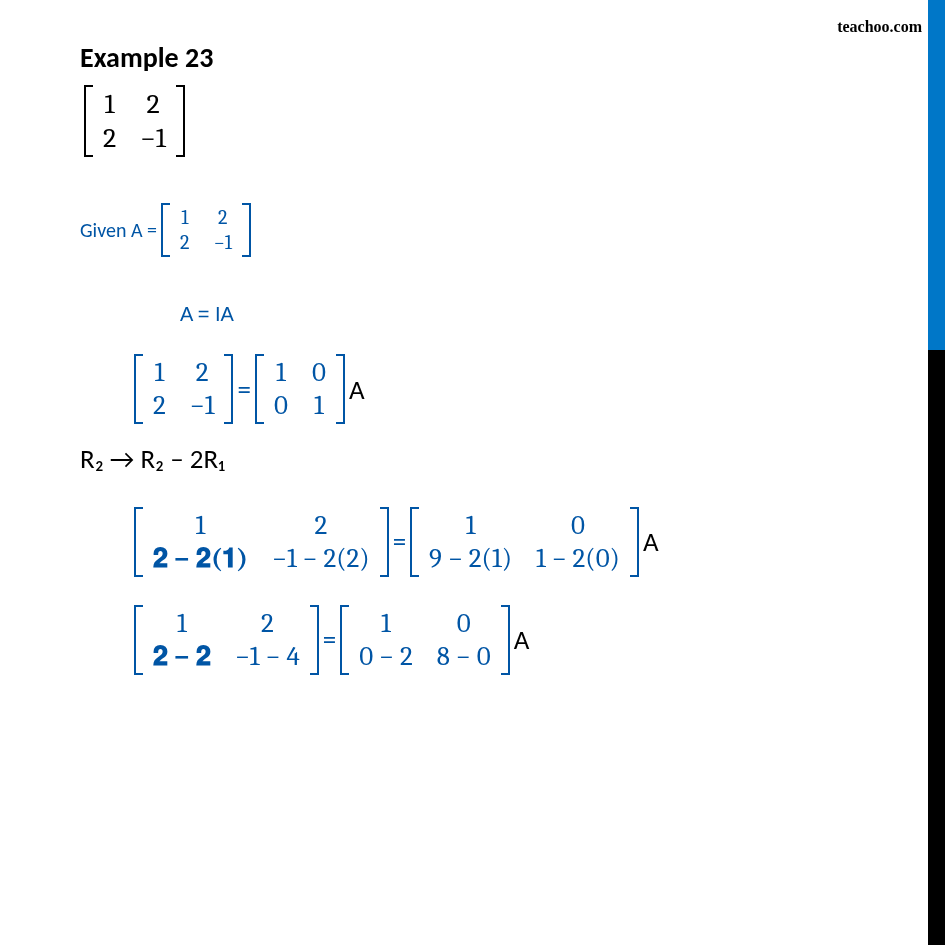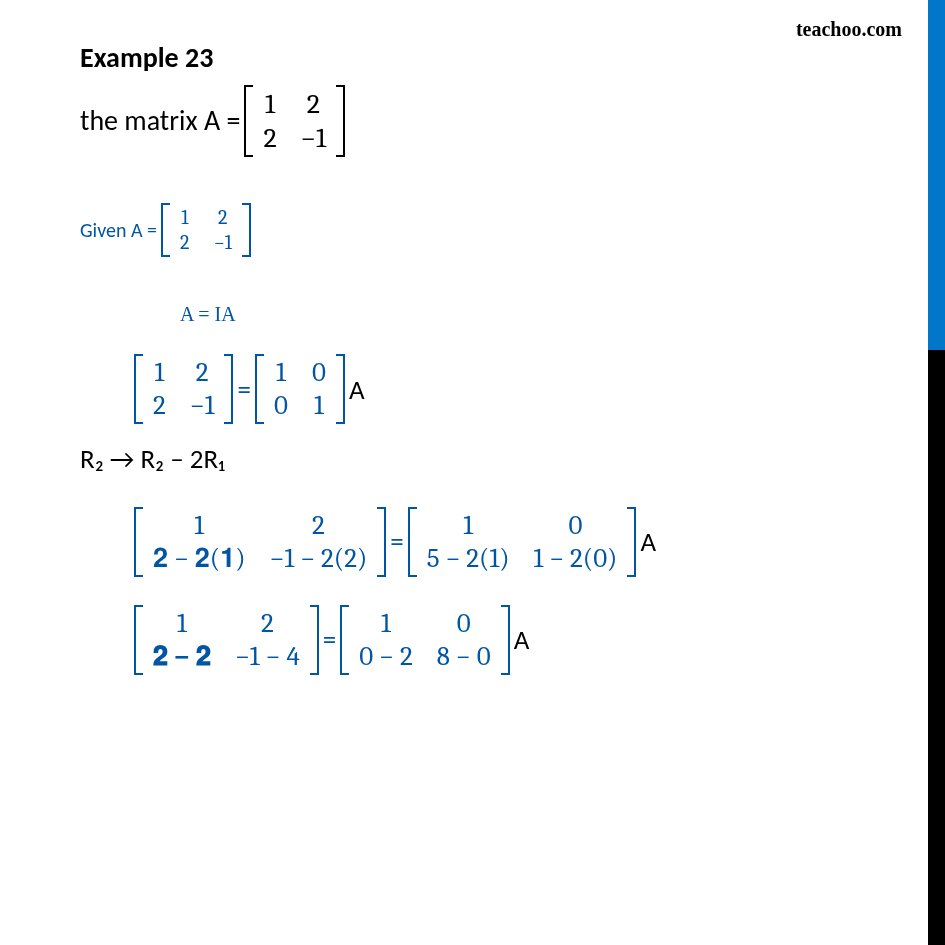--- a/index.html
+++ b/index.html
@@ -29,25 +29,25 @@
   .side-accent-bottom {
     position: absolute;
     right: 0;
     top: 350px;
     width: 17px;
     height: 595px;
     background: #000;
   }
   .watermark {
     position: absolute;
-    right: 43px;
+    right: 23px;
     top: 18px;
     font-family: "Comic Sans MS", cursive;
     font-weight: bold;
-    font-size: 20px;
+    font-size: 16px;
     color: #000;
   }
   .title {
     font-weight: bold;
     font-size: 28px;
     color: #000;
     margin-bottom: 10px;
   }
   .body {
     font-size: 28px;
@@ -113,21 +113,20 @@
 <div class="side-accent-top"></div>
 <div class="side-accent-bottom"></div>
 <div class="watermark">teachoo.com</div>
 
 <div class="page">
 
   <div class="title">Example 23</div>
 
 
   <div class="row body mb40">
-    <span>the matrix A = </span>
     <span class="matrix">
       <span class="br br-l"></span>
       <span class="mcol">
         <span class="mcell">1</span>
         <span class="mcell">2</span>
       </span>
       <span class="mcol">
         <span class="mcell">2</span>
         <span class="mcell">−1</span>
       </span>
@@ -145,21 +144,21 @@
       </span>
       <span class="mcol">
         <span class="mcell">2</span>
         <span class="mcell">−1</span>
       </span>
       <span class="br br-r"></span>
     </span>
   </div>
 
 
-  <div class="blueblock indent mb20" style="font-family:Liberation Serif, serif">A = IA</div>
+  <div class="blueblock indent mb20" style="font-family:Liberation Sans, sans-serif">A = IA</div>
 
   <div class="row blueblock indent2 mb10" style="font-size:27px">
     <span class="matrix">
       <span class="br br-l"></span>
       <span class="mcol">
         <span class="mcell">1</span>
         <span class="mcell">2</span>
       </span>
       <span class="mcol">
         <span class="mcell">2</span>
@@ -183,34 +182,34 @@
     <span style="color:#000"> A</span>
   </div>
 
   <div class="body mb20" style="font-size:27px">R₂ → R₂ – 2R₁</div>
 
   <div class="row blueblock indent2 mb20" style="font-size:27px">
     <span class="matrix">
       <span class="br br-l"></span>
       <span class="mcol">
         <span class="mcell">1</span>
-        <span class="mcell" style="font-weight:normal">𝟐 − 𝟐(𝟏)</span>
+        <span class="mcell" style="font-weight:bold">𝟐 − 𝟐(𝟏)</span>
       </span>
       <span class="mcol">
         <span class="mcell">2</span>
         <span class="mcell">−1 − 2(2)</span>
       </span>
       <span class="br br-r"></span>
     </span>
     <span> = </span>
     <span class="matrix">
       <span class="br br-l"></span>
       <span class="mcol">
         <span class="mcell">1</span>
-        <span class="mcell">5 − 2(1)</span>
+        <span class="mcell">9 − 2(1)</span>
       </span>
       <span class="mcol">
         <span class="mcell">0</span>
         <span class="mcell">1 − 2(0)</span>
       </span>
       <span class="br br-r"></span>
     </span>
     <span style="color:#000"> A</span>
   </div>
 

